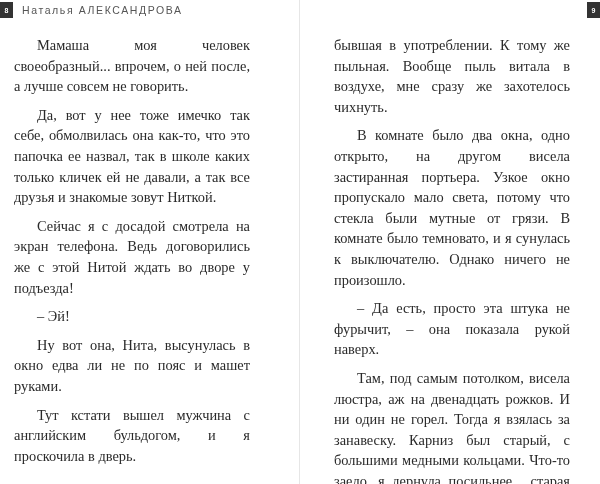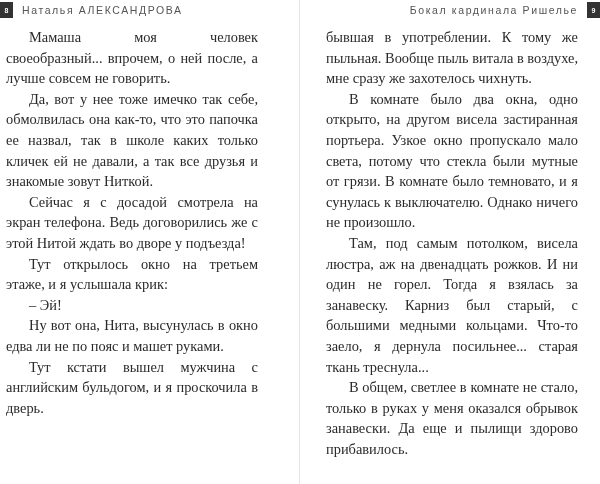--- a/index.html
+++ b/index.html
@@ -14,50 +14,49 @@
             letter-spacing:1.6px; color:#555; }
   .left .header { left:0; }
   .right .header { right:0; flex-direction:row-reverse; }
   .folio { background:#333; color:#fff; font-size:7px; font-weight:bold; width:13px; height:16px;
            display:flex; align-items:center; justify-content:center; letter-spacing:0; }
   .left .folio { margin-right:9px; }
   .right .folio { margin-left:9px; }
   .text { position:absolute; top:27px; font-size:14.4px; line-height:20.6px; text-align:justify; }
   .left .text { left:6px; width:252px; }
   .right .text { left:22px; width:252px; }
-  .text p { margin:0; text-indent:23px; }
+  .text p { margin:8px; text-indent:23px; }
   .text p.cont { text-indent:0; }
 </style>
 </head>
 <body>
 
 <div class="page left">
   <div class="header">
     <span class="folio">8</span>
     <span>Наталья АЛЕКСАНДРОВА</span>
   </div>
   <div class="text">
     <p>Мамаша моя человек своеобразный... впрочем, о ней после, а лучше совсем не говорить.</p>
     <p>Да, вот у нее тоже имечко так себе, обмолвилась она как-то, что это папочка ее назвал, так в школе каких только кличек ей не давали, а так все друзья и знакомые зовут Ниткой.</p>
     <p>Сейчас я с досадой смотрела на экран телефона. Ведь договорились же с этой Нитой ждать во дворе у подъезда!</p>
-    <p>Тут открылось окно на третьем этаже, и я услышала крик:</p>
     <p>– Эй!</p>
     <p>Ну вот она, Нита, высунулась в окно едва ли не по пояс и машет руками.</p>
     <p>Тут кстати вышел мужчина с английским бульдогом, и я проскочила в дверь.</p>
 
   </div>
 </div>
 
 <div class="gutter"></div>
 
 <div class="page right">
   <div class="header">
     <span class="folio">9</span>
-    <span>Бокал кардинала Ришелье</span>
   </div>
   <div class="text">
     <p class="cont">бывшая в употреблении. К тому же пыльная. Вообще пыль витала в воздухе, мне сразу же захотелось чихнуть.</p>
     <p>В комнате было два окна, одно открыто, на другом висела застиранная портьера. Узкое окно пропускало мало света, потому что стекла были мутные от грязи. В комнате было темновато, и я сунулась к выключателю. Однако ничего не произошло.</p>
+    <p>– Да есть, просто эта штука не фурычит, – она показала рукой наверх.</p>
     <p>Там, под самым потолком, висела люстра, аж на двенадцать рожков. И ни один не горел. Тогда я взялась за занавеску. Карниз был старый, с большими медными кольцами. Что-то заело, я дернула посильнее... старая ткань треснула...</p>
     <p>В общем, светлее в комнате не стало, только в руках у меня оказался обрывок занавески. Да еще и пылищи здорово прибавилось.</p>
 
   </div>
 </div>
 
 </body></html>

